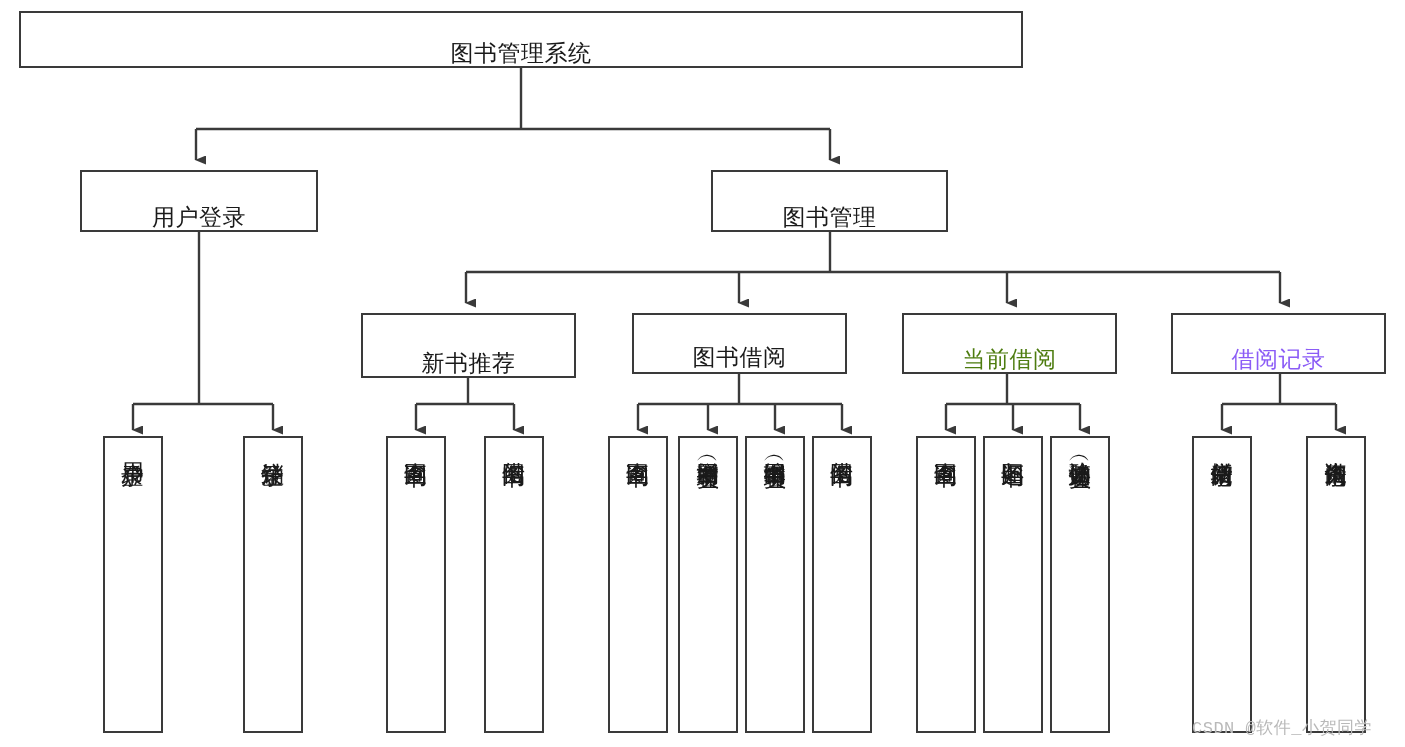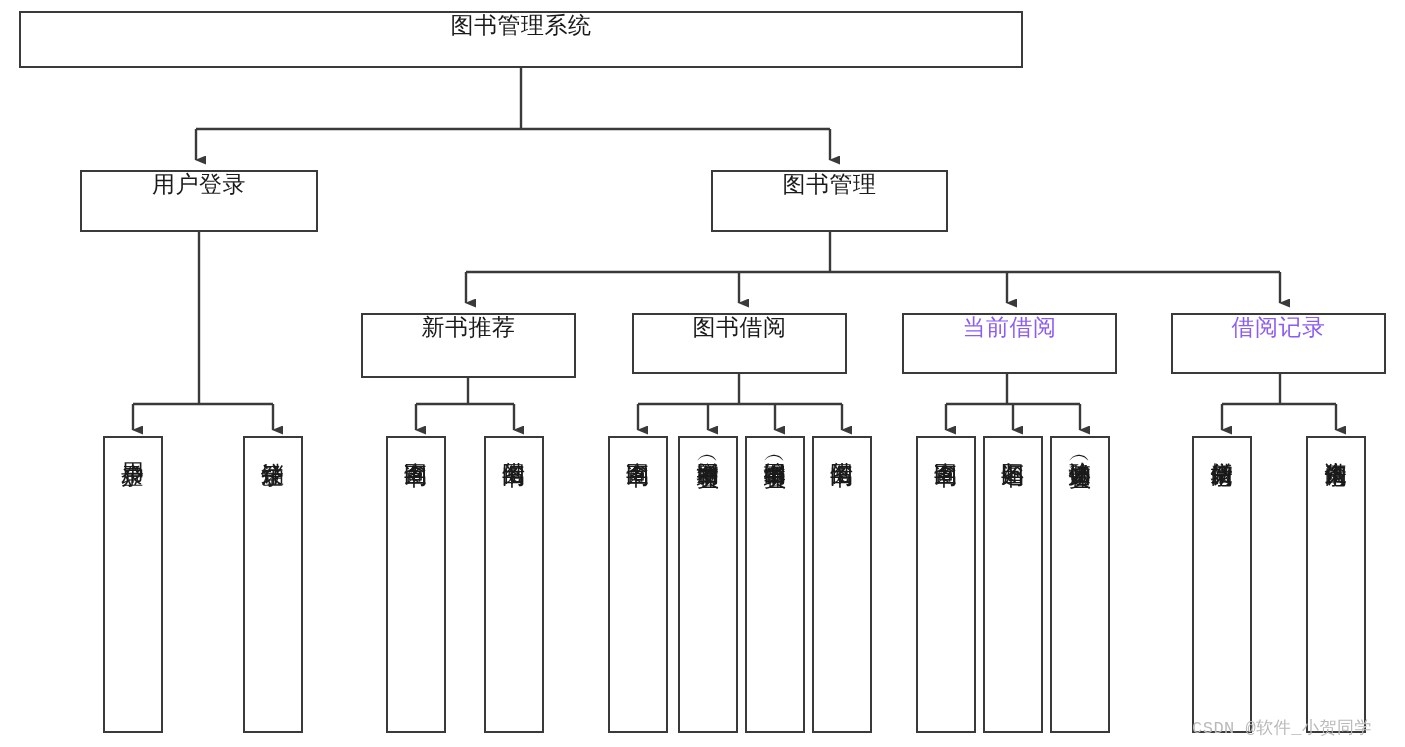--- a/index.html
+++ b/index.html
@@ -23,21 +23,21 @@
     left: 0;
     width: 1405px;
     height: 747px;
   }
   .node-box {
     position: absolute;
     box-sizing: border-box;
     border: 2px solid #3a3a3a;
     background: #ffffff;
     display: flex;
-    align-items: flex-start;
+    align-items: flex-end;
     justify-content: center;
     overflow: hidden;
   }
   .node-box.horizontal .node-label {
     font-size: 23px;
     line-height: 1.1;
     color: #1a1a1a;
     letter-spacing: 0.5px;
     white-space: nowrap;
   }
@@ -123,24 +123,24 @@
       <div class="node-box horizontal" style="left: 80px; top: 170px; width: 238px; height: 62px; border-color: rgb(58, 58, 58); background: rgb(255, 255, 255);">
         <span class="node-label" style="color: rgb(26, 26, 26);">用户登录</span>
       </div>
       <div class="node-box horizontal" style="left: 711px; top: 170px; width: 237px; height: 62px; border-color: rgb(58, 58, 58); background: rgb(255, 255, 255);">
         <span class="node-label" style="color: rgb(26, 26, 26);">图书管理</span>
       </div>
       <div class="node-box horizontal" style="left: 361px; top: 313px; width: 215px; height: 65px; border-color: rgb(58, 58, 58); background: rgb(255, 255, 255);">
         <span class="node-label" style="color: rgb(26, 26, 26);">新书推荐</span>
       </div>
       <div class="node-box horizontal" style="left: 632px; top: 313px; width: 215px; height: 61px; border-color: rgb(58, 58, 58); background: rgb(255, 255, 255);">
-        <span class="node-label" style="color: rgb(26, 26, 26);">图书借阅</span>
+        <span class="node-label" style="color: rgb(26, 26, 26); font-family: Liberation Mono, monospace;">图书借阅</span>
       </div>
       <div class="node-box horizontal" style="left: 902px; top: 313px; width: 215px; height: 61px; border-color: rgb(58, 58, 58); background: rgb(255, 255, 255);">
-        <span class="node-label" style="color: #8b5cf6;">当前借阅</span>
+        <span class="node-label" style="color: #4d7c0f;">当前借阅</span>
       </div>
       <div class="node-box horizontal" style="left: 1171px; top: 313px; width: 215px; height: 61px; border-color: rgb(58, 58, 58); background: rgb(255, 255, 255);">
         <span class="node-label" style="color: #8b5cf6;">借阅记录</span>
       </div>
       <div class="node-box vertical" style="left: 103px; top: 436px; width: 60px; height: 297px; border-color: rgb(58, 58, 58); background: rgb(255, 255, 255);">
         <span class="node-label" style="color: rgb(26, 26, 26);">用户登录</span>
       </div>
       <div class="node-box vertical" style="left: 243px; top: 436px; width: 60px; height: 297px; border-color: rgb(58, 58, 58); background: rgb(255, 255, 255);">
         <span class="node-label" style="color: rgb(26, 26, 26);">注销登录</span>
       </div>

